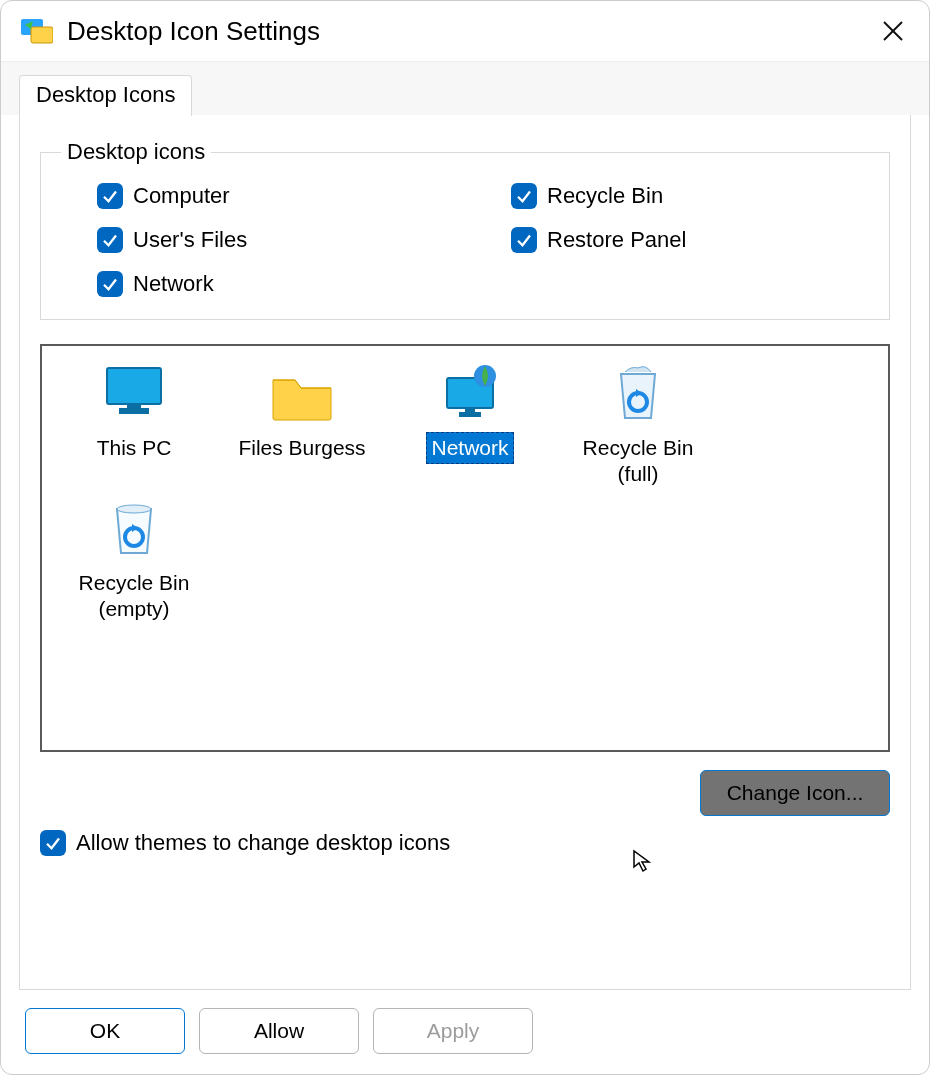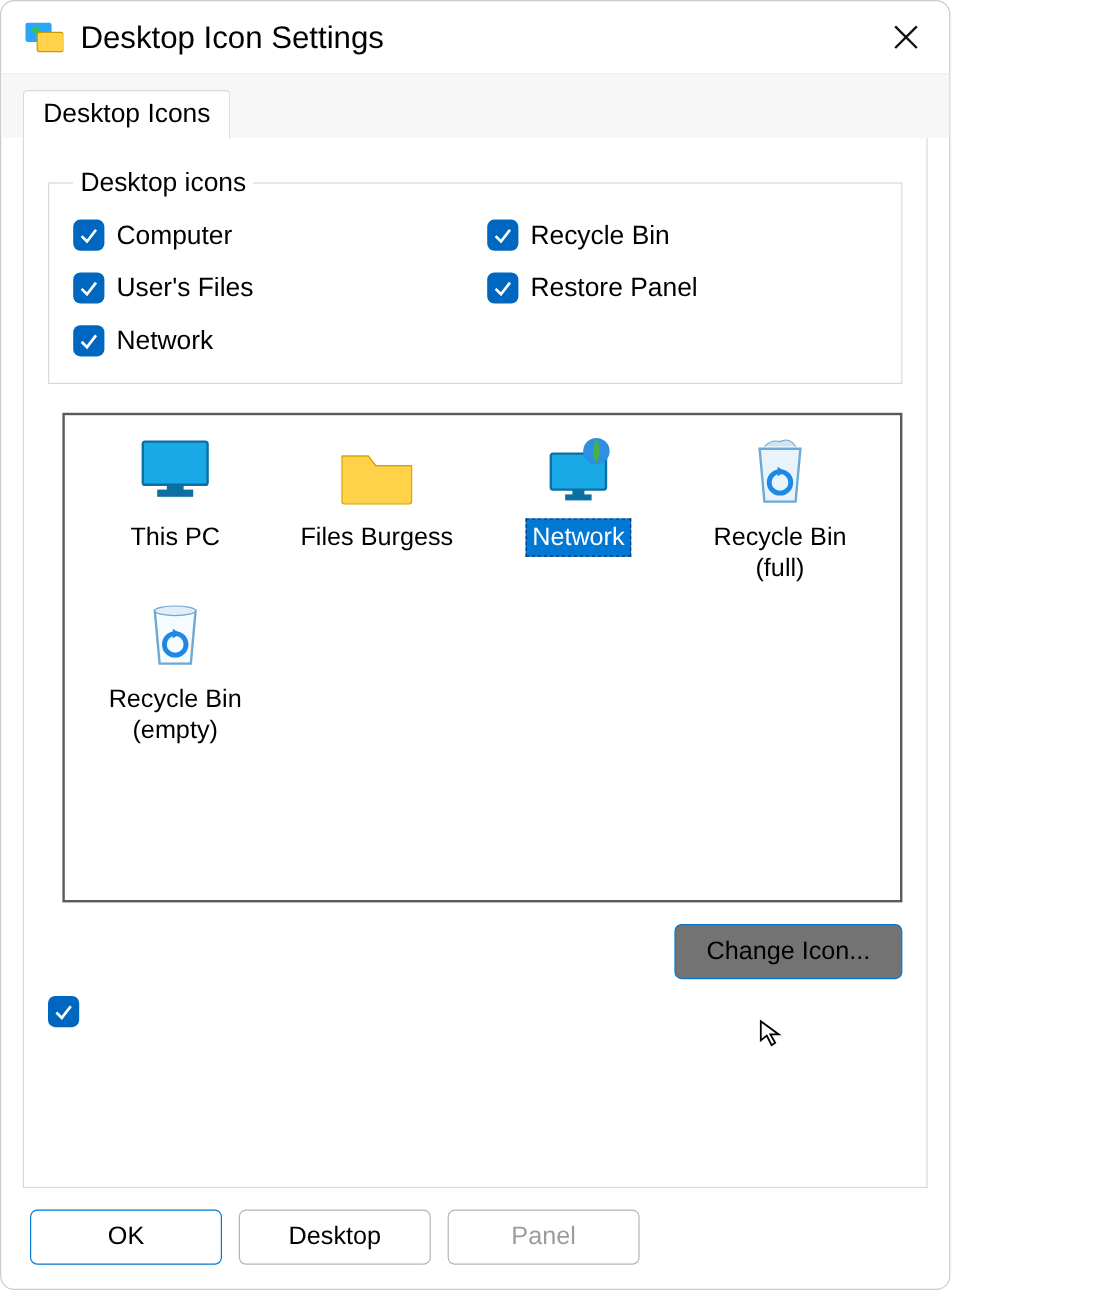--- a/index.html
+++ b/index.html
@@ -7,21 +7,21 @@
     margin: 0;
     font-family: "Segoe UI", Tahoma, sans-serif;
     font-size: 20px;
     background: #fff;
     color: #000;
     width: 930px;
     height: 1075px;
     overflow: hidden;
   }
   .window {
-    width: 792px;
+    width: 930px;
     height: 1075px;
     border: 1px solid #ccc;
     border-radius: 12px;
     background: #fff;
     position: relative;
     display: flex;
     flex-direction: column;
   }
   .titlebar {
     display: flex;
@@ -89,39 +89,39 @@
     display: grid;
     grid-template-columns: 1fr 1fr;
     gap: 18px 20px;
   }
   .cb-item {
     display: flex;
     align-items: center;
     gap: 10px;
     font-size: 22px;
     cursor: pointer;
+    margin-left: 36px;
   }
   .cb {
     width: 26px; height: 26px;
     border-radius: 6px;
     background: #0067c0;
     display: flex; align-items: center; justify-content: center;
     flex-shrink: 0;
   }
   .cb svg { width: 18px; height: 18px; }
 
   .preview {
     border: 2px solid #5a5a5a;
     height: 408px;
     padding: 18px 12px 10px 12px;
     display: flex;
     flex-wrap: wrap;
     align-content: flex-start;
     gap: 8px 8px;
-    margin-left: 12px;
   }
   .icon-item {
     width: 160px;
     text-align: center;
     cursor: pointer;
   }
   .icon-item .glyph {
     width: 70px; height: 62px;
     margin: 0 auto 6px;
     display: flex; align-items: center; justify-content: center;
@@ -336,27 +336,28 @@
     <div class="icon-row-buttons">
       <button class="btn hover">Change Icon...</button>
     </div>
 
     <label class="allow-row">
       <span class="cb">
           <svg viewBox="0 0 24 24">
             <polyline points="4,13 10,19 20,6" fill="none" stroke="#fff" stroke-width="3"></polyline>
           </svg>
         </span>
+      <span>Allow themes to change desktop icons</span>
     </label>
 
   </div>
 
   <div class="dialog-buttons">
     <button class="btn default">OK</button>
-    <button class="btn">Desktop</button>
-    <button class="btn disabled">Panel</button>
+    <button class="btn">Allow</button>
+    <button class="btn disabled">Apply</button>
   </div>
 
   <svg class="cursor" viewBox="0 0 24 24">
     <path d="M3 2 L3 18 L8 14 L12 22 L15 20 L11 13 L18 13 Z" fill="#fff" stroke="#000" stroke-width="1.5"></path>
   </svg>
 
 </div>
 
 </body></html>

